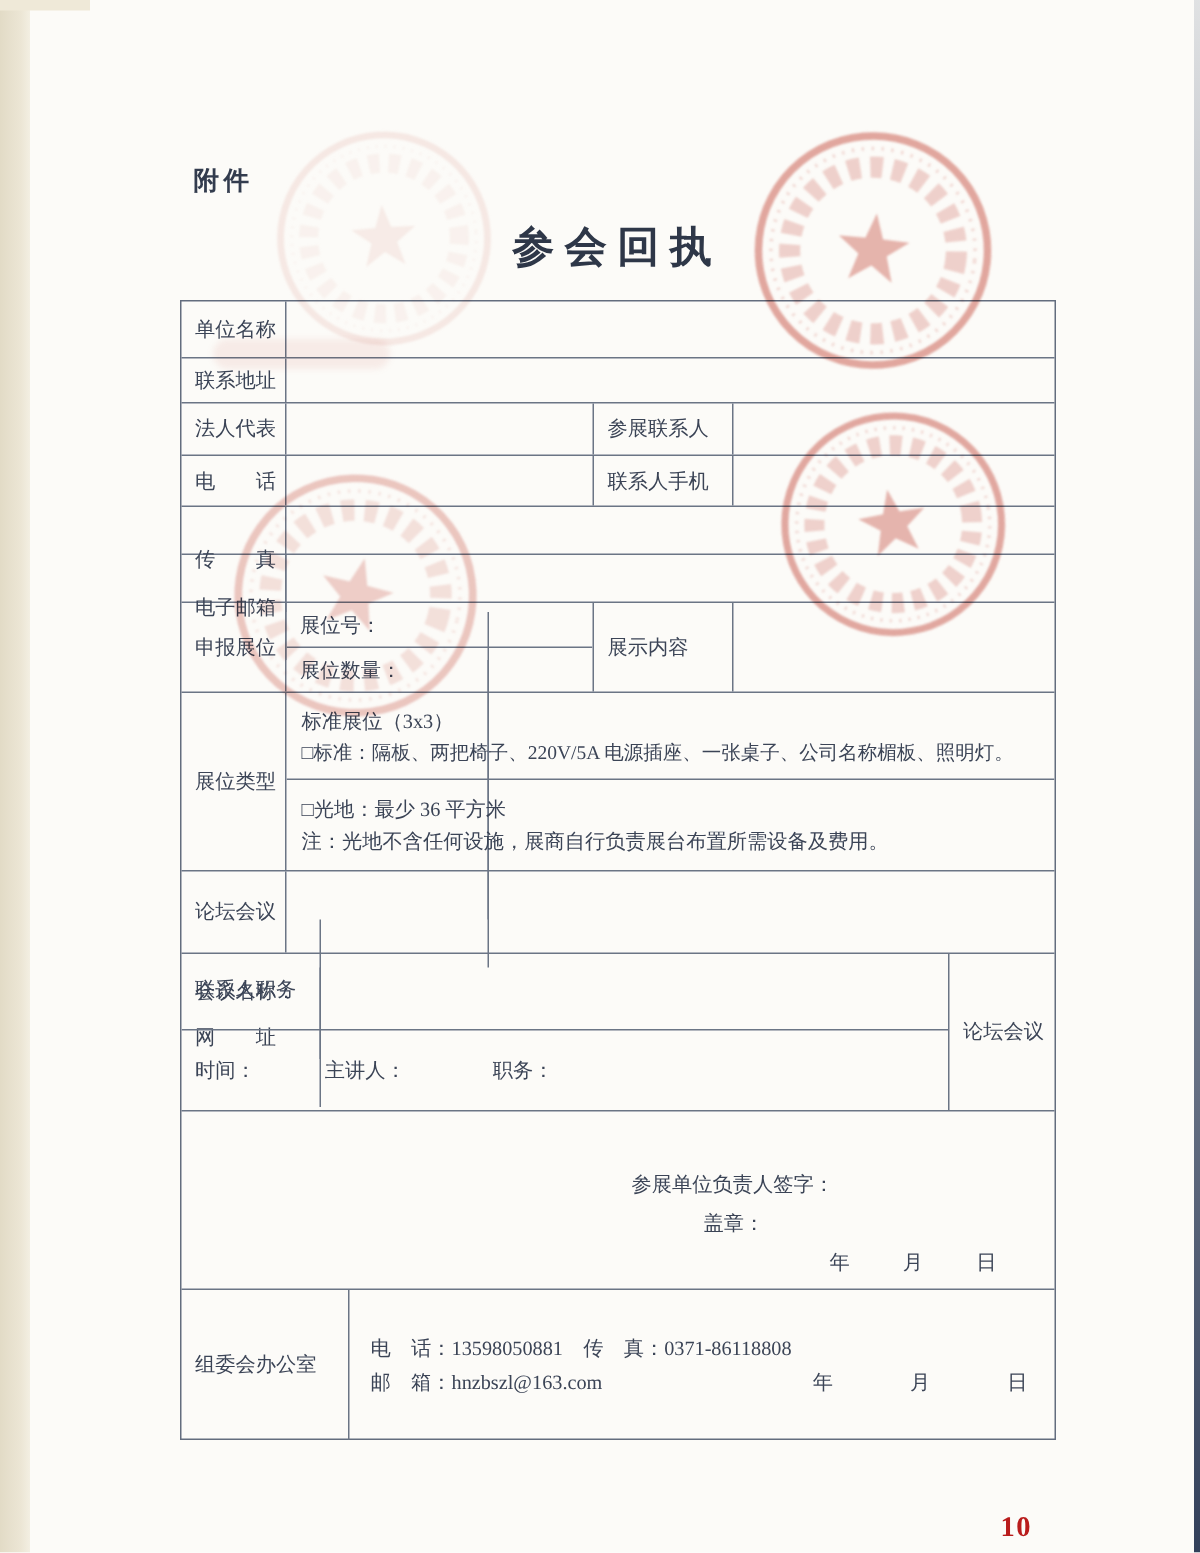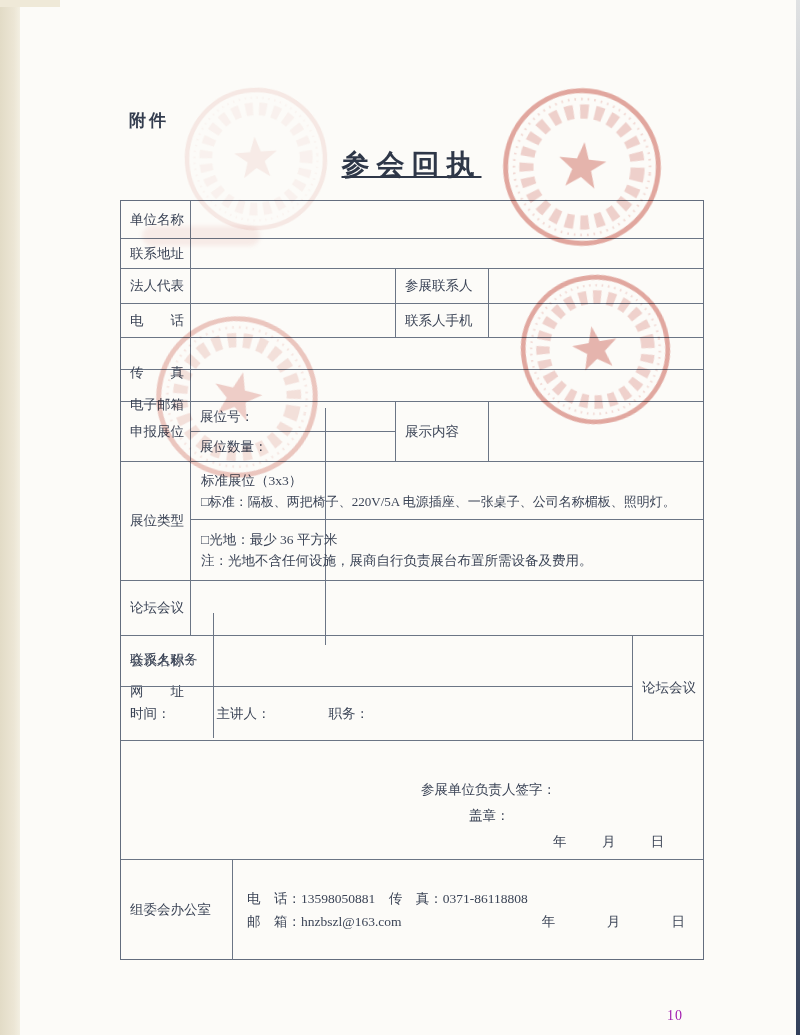--- a/index.html
+++ b/index.html
@@ -12,21 +12,21 @@
   
   .scan-left-band{position:absolute;left:0;top:0;width:20px;height:1035px;
     background:linear-gradient(to right,#e2dbc6,#ece6d5 70%,#f3efe2);}
   .scan-right-edge{position:absolute;right:0;top:0;width:4px;height:1035px;
     background:linear-gradient(to bottom,rgba(62,79,107,0.15),rgba(52,66,94,0.55) 45%,rgba(40,54,82,0.95));}
   .scan-top-sliver{position:absolute;left:0;top:0;width:60px;height:7px;background:#efe9d8;}
 
   
   .attachment{position:absolute;left:129px;top:109px;font-size:17px;font-weight:600;letter-spacing:3px;color:#333c4e;}
   .doc-title{position:absolute;left:120px;top:146px;width:583px;text-align:center;
-    font-size:28px;font-weight:700;letter-spacing:7px;color:#2e3748;text-decoration:underline;}
+    font-size:28px;font-weight:700;letter-spacing:7px;color:#2e3748;}
 
   
   .tbl{position:absolute;left:120px;top:200px;width:584px;height:760px;
     border:1.5px solid #636d7e;box-sizing:border-box;background:transparent;font-size:13.5px;}
   .row{display:flex;border-bottom:1px solid #6b7585;box-sizing:border-box;}
   .row:last-child{border-bottom:none;}
   .cell{box-sizing:border-box;display:flex;align-items:center;padding-left:9px;
     border-right:1px solid #6b7585;overflow:hidden;white-space:nowrap;}
   .cell:last-child{border-right:none;}
   .lab{width:70px;flex:0 0 70px;}
@@ -55,21 +55,21 @@
 
   
   .stamp{position:absolute;mix-blend-mode:multiply;filter:blur(0.7px);pointer-events:none;}
   .stamp-top-right{left:499px;top:84px;width:166px;height:166px;color:#cb5a4d;opacity:0.52;transform:rotate(6deg);}
   .stamp-mid-right{left:517px;top:271px;width:157px;height:157px;color:#c9564a;opacity:0.50;transform:rotate(-10deg);}
   .stamp-mid-left{left:152px;top:312px;width:170px;height:170px;color:#cc5f52;opacity:0.34;transform:rotate(14deg);}
   .stamp-top-left{left:181px;top:84px;width:150px;height:150px;color:#cc6a5e;opacity:0.13;transform:rotate(-4deg);}
   .stamp-smudge{position:absolute;left:142px;top:226px;width:118px;height:20px;border-radius:10px;
     background:rgba(205,95,85,0.10);filter:blur(2px);mix-blend-mode:multiply;}
 
-  .page-number{position:absolute;left:667px;top:1008px;font-size:14px;font-weight:400;color:#a21caf;letter-spacing:1px;}
+  .page-number{position:absolute;left:667px;top:1008px;font-size:19px;font-weight:700;color:#b91c1c;letter-spacing:1px;}
 </style>
 </head>
 <body>
 
 <svg width="0" height="0" style="position:absolute">
   <defs>
     <g id="seal">
       <circle cx="100" cy="100" r="92" fill="none" stroke="currentColor" stroke-width="6"></circle>
       <circle cx="100" cy="100" r="67" fill="none" stroke="currentColor" stroke-width="17" stroke-dasharray="10 8" opacity="0.5"></circle>
       <circle cx="100" cy="100" r="82" fill="none" stroke="currentColor" stroke-width="3" stroke-dasharray="2 6" opacity="0.4"></circle>

